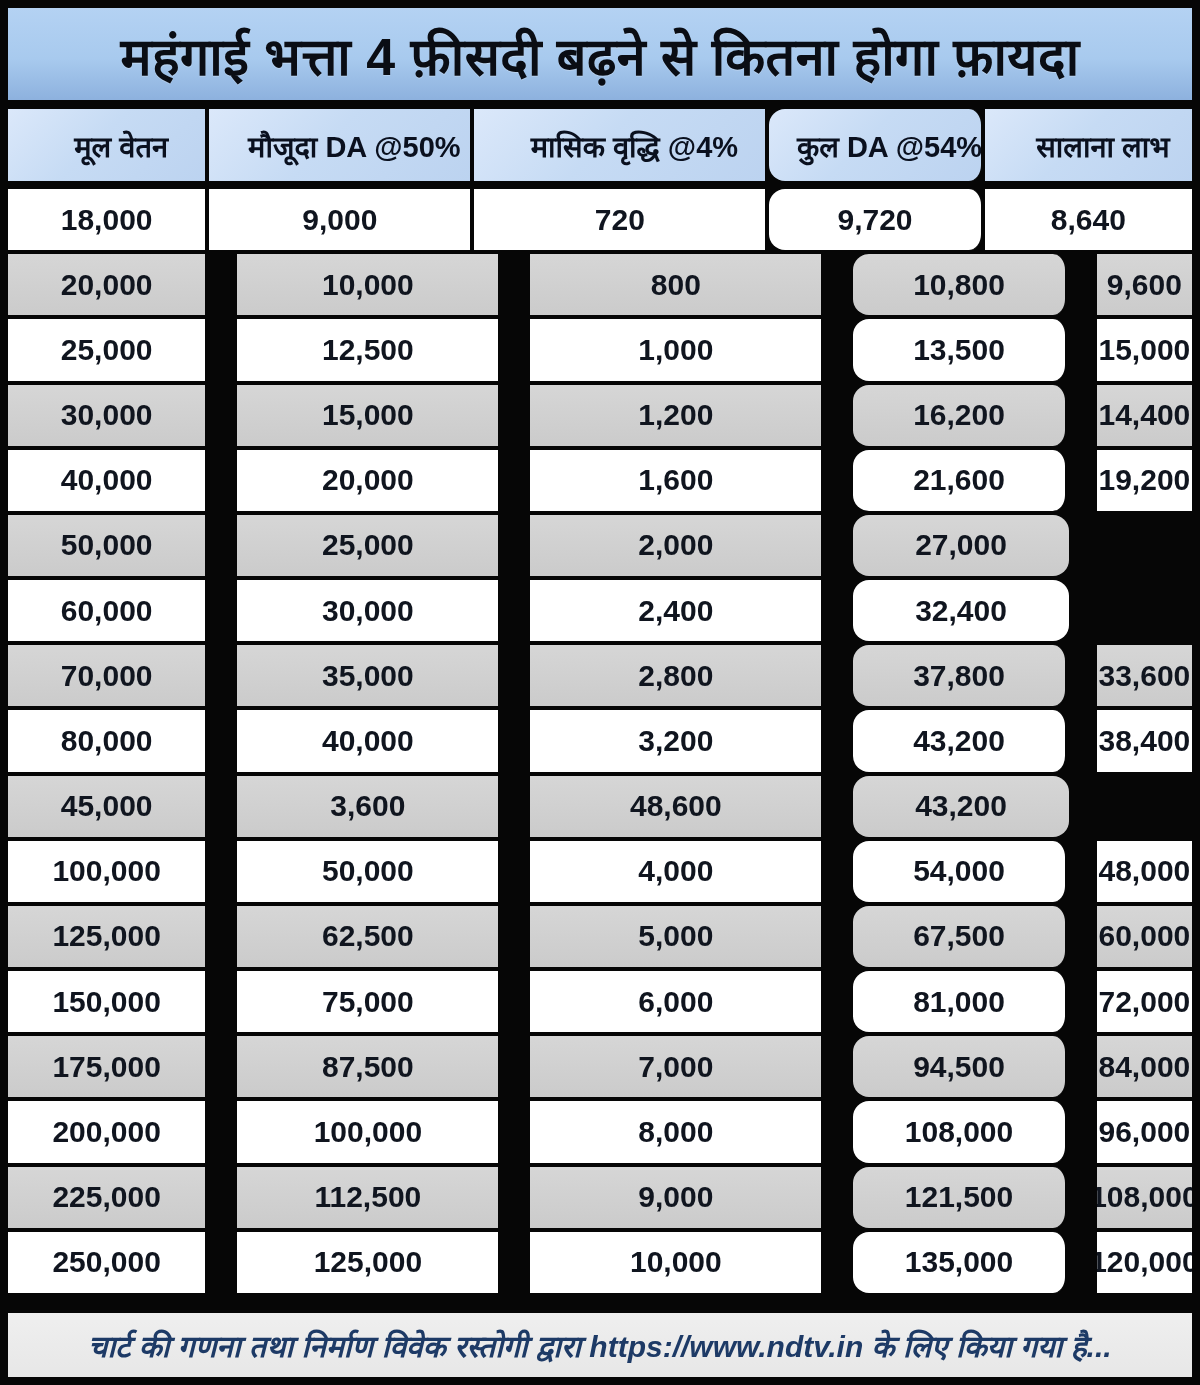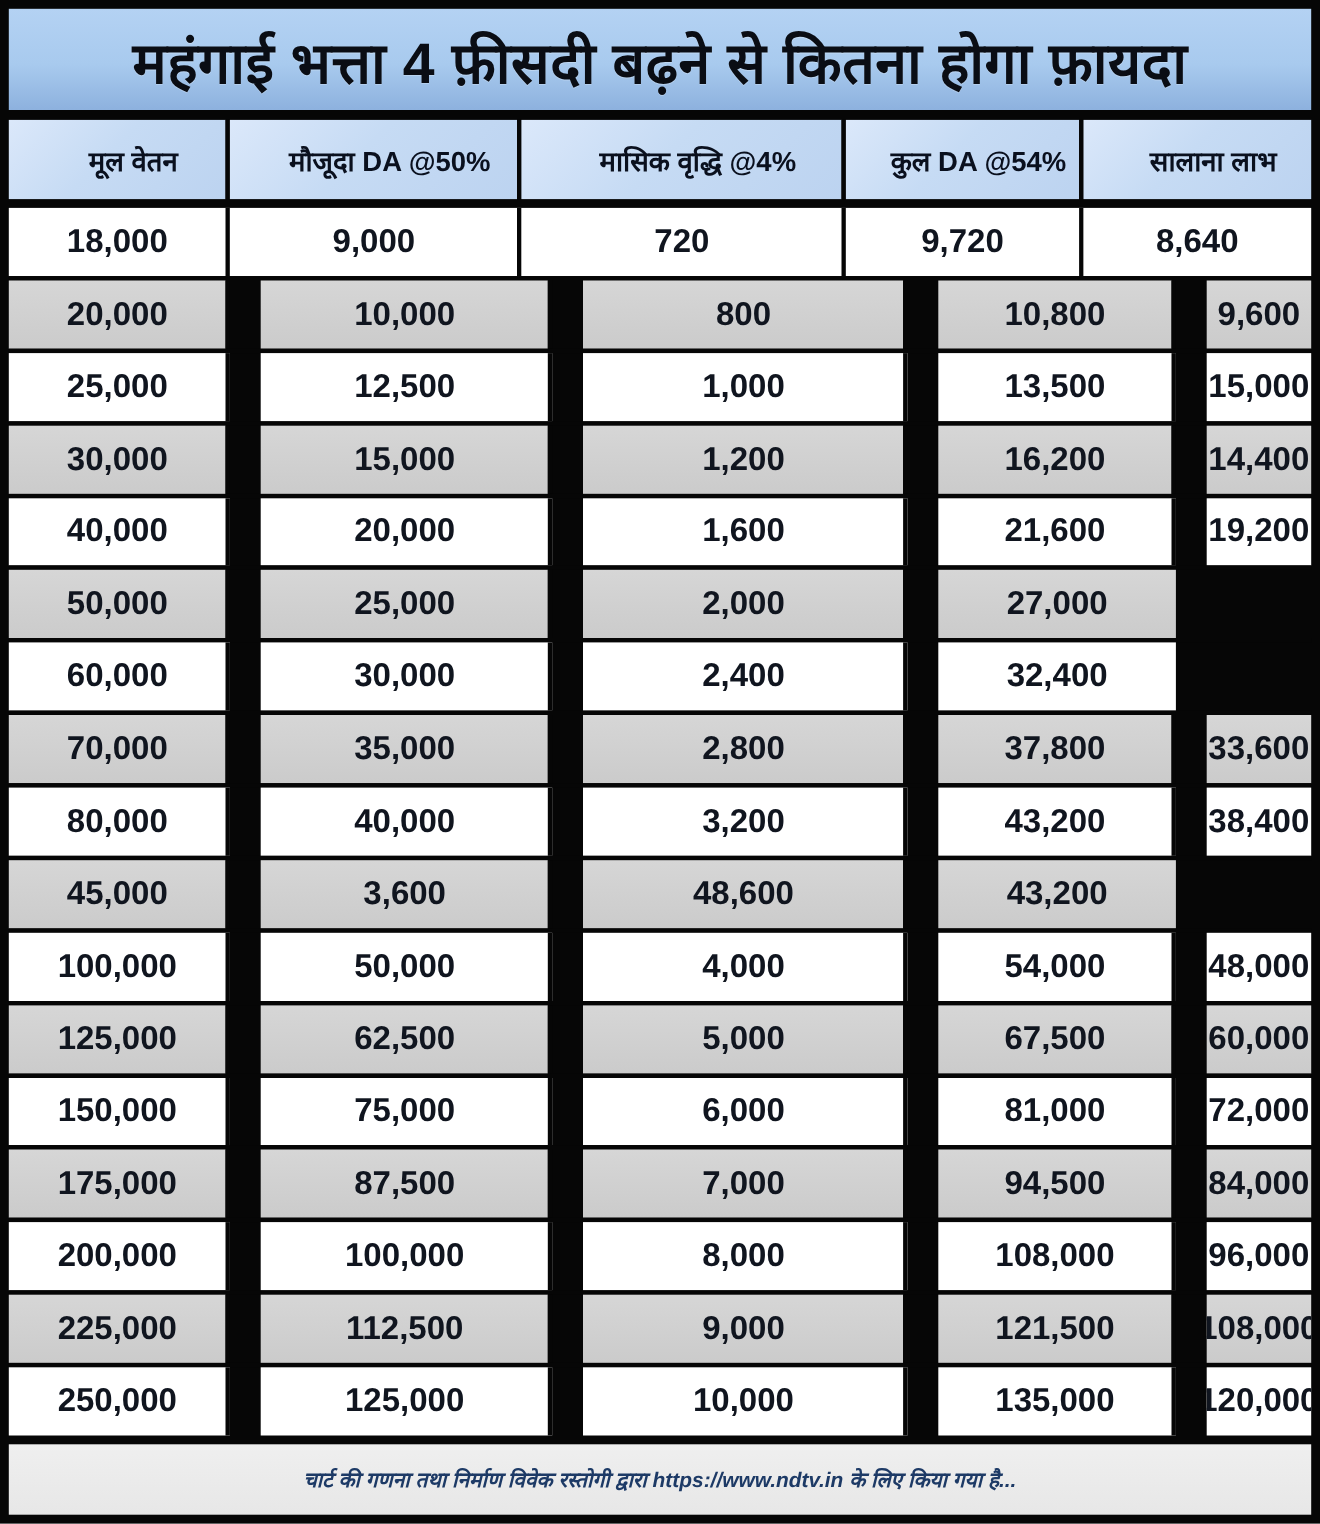--- a/index.html
+++ b/index.html
@@ -45,35 +45,35 @@
     display: flex;
     align-items: center;
     justify-content: center;
     border-right: 4px solid #060606;
     overflow: hidden;
   }
   .cell:last-child { border-right: none; }
   .cell:nth-child(1) { width: 17.0%; }
   .cell:nth-child(2) { width: 22.4%; }
   .cell:nth-child(3) { width: 24.9%; }
-  .cell:nth-child(4) { width: 18.2%; }
+  .cell:nth-child(4) { width: 18.2%; border-radius: 16px; }
   .cell:nth-child(5) { flex: 1; }
   .hcell {
     background: linear-gradient(135deg, #dbe8fa 0%, #c6dbf4 45%, #bcd3f0 100%);
-    font-size: 25px;
+    font-size: 29px;
     font-weight: bold;
     color: #0a101e;
     white-space: nowrap;
     padding-left: 29px;
   }
   .table-body {
     flex: 1 1 auto;
     display: flex;
     flex-direction: column;
-    margin-bottom: 8px;
+    margin-bottom: 20px;
   }
   .trow {
     flex: 1;
     display: flex;
   }
   .trow + .trow { border-top: 4px solid #060606; gap: 28px; }
   .trow.white .cell { background: #ffffff; }
   .trow.gray .cell { background: linear-gradient(180deg, #d6d6d6 0%, #cbcbcb 100%); }
   .dcell {
     font-size: 30px;
@@ -84,21 +84,21 @@
   .footer-bar {
     height: 64px;
     flex: 0 0 64px;
     background: linear-gradient(180deg, #efefef 0%, #e7e7e7 100%);
     display: flex;
     align-items: center;
     justify-content: center;
     white-space: nowrap;
   }
   .footer-text {
-    font-size: 19px;
+    font-size: 30px;
     font-weight: bold;
     font-style: italic;
     color: #1d3a66;
   }
   .footer-text .url {
     font-family: "Liberation Sans", sans-serif;
     color: #1d3a66;
   }
 </style>
 </head>

